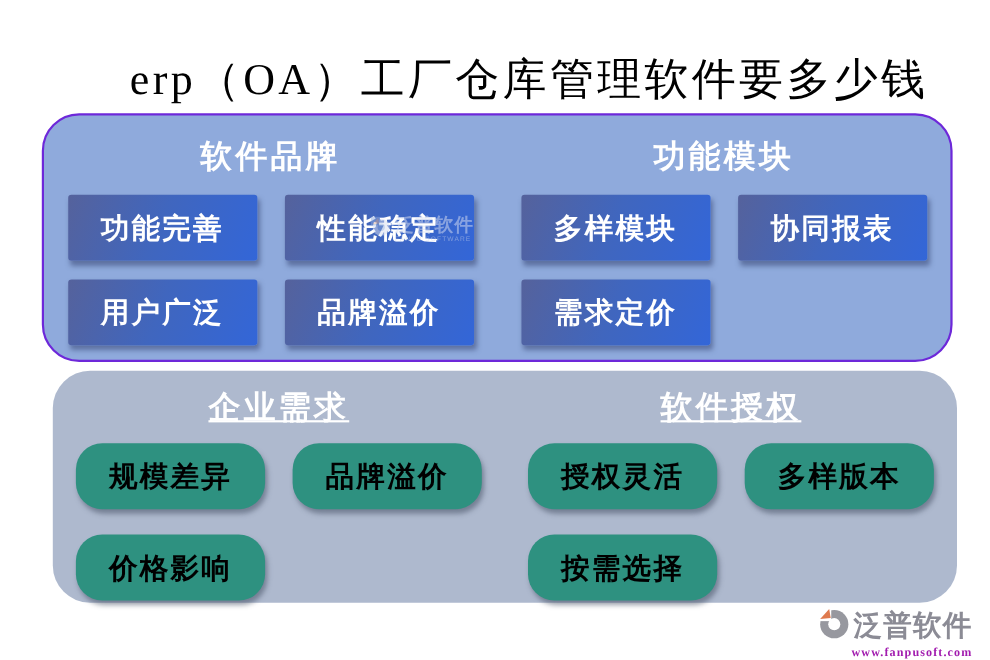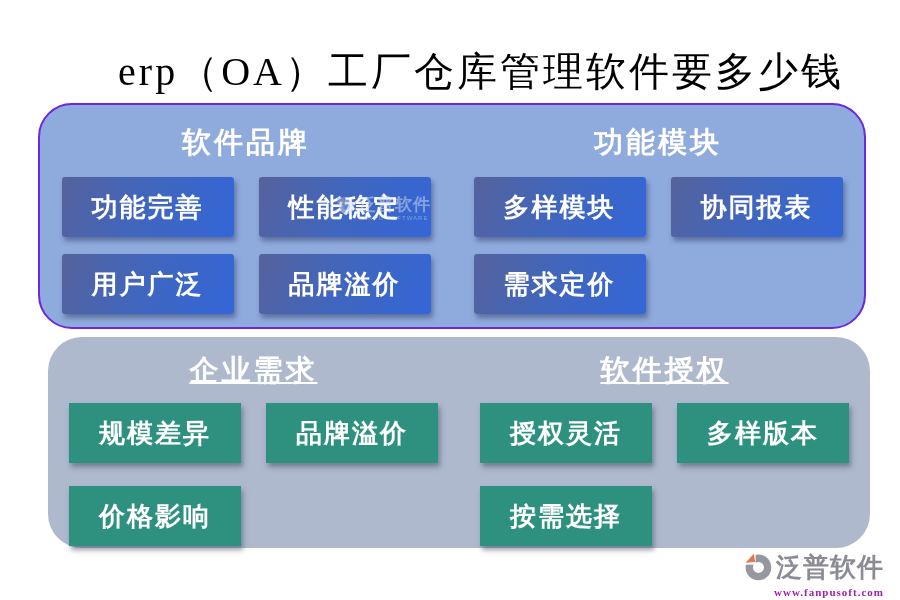--- a/index.html
+++ b/index.html
@@ -39,21 +39,21 @@
     font-family:inherit;font-size:26px;font-weight:bold;letter-spacing:2px;
     border:none;cursor:pointer;padding:0;
   }
   .tag-btn.blue{
     color:#ffffff;border-radius:3px;
     background:linear-gradient(112deg,#55629C 0%,#4066BE 48%,#3366D8 100%);
     box-shadow:2px 4px 5px rgba(43,58,104,0.5);
     text-align:center;
   }
   .tag-btn.green{
-    color:#ffffff;border-radius:0;
+    color:#000000;border-radius:24px;
     background:#2E9180;
     box-shadow:2px 4px 5px rgba(70,80,100,0.55);
   }
   .watermark{
     position:absolute;left:336px;top:196px;display:flex;align-items:flex-start;gap:3px;
     opacity:0.5;pointer-events:none;
   }
   .watermark .wm-text{display:flex;flex-direction:column;line-height:1;}
   .wm-brand{font-size:17px;font-weight:bold;color:#D9DFF0;letter-spacing:1px;}
   .wm-sub{font-size:6px;color:#C7D0E8;letter-spacing:1px;margin-top:2px;font-family:"Liberation Sans",sans-serif;}

